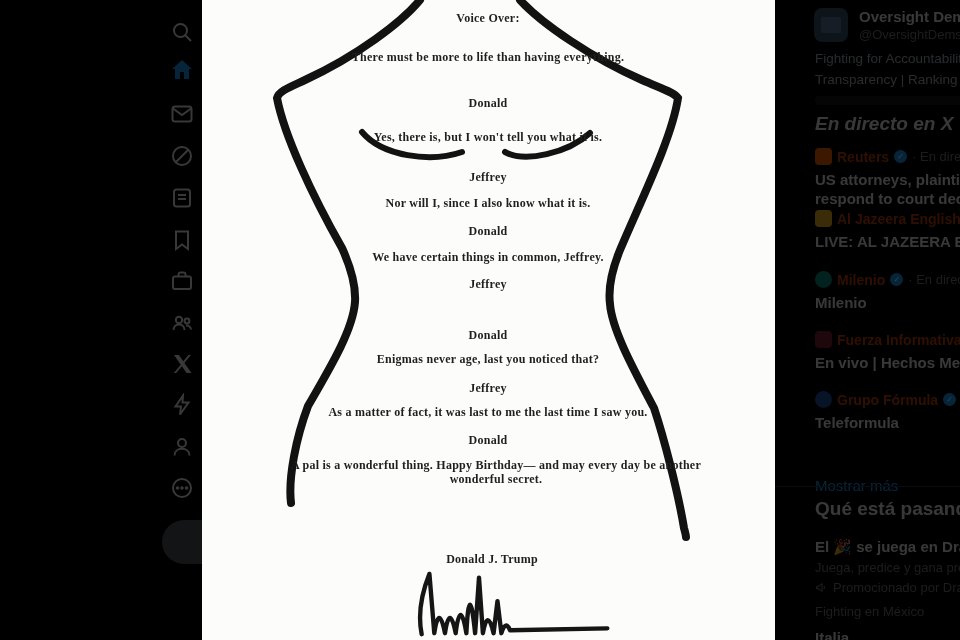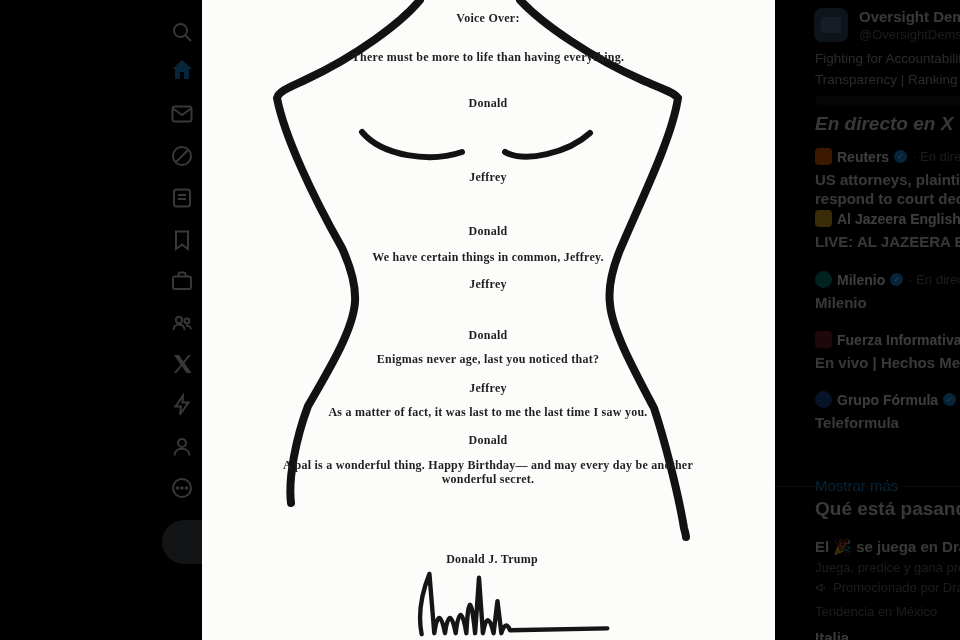--- a/index.html
+++ b/index.html
@@ -22,21 +22,21 @@
   #photo { position:absolute; left:202px; top:0; width:573px; height:640px;
            background:#fcfcfb; z-index:50; overflow:hidden; }
   #torso-svg, #sig-svg { position:absolute; }
   #torso-svg { left:0; top:0; }
   .dline { position:absolute; left:26px; width:520px; text-align:center;
            font-family:"Liberation Serif", serif; font-weight:700; font-size:12px;
            color:#1f1f1f; letter-spacing:0.25px; line-height:14px; }
   .l0{top:11px;} .l1{top:50px;} .l2{top:96px;} .l3{top:130px;} .l4{top:170px;}
   .l5{top:196px;} .l6{top:224px;} .l7{top:250px;} .l8{top:277px;} .l9{top:303px;}
   .l10{top:328px;} .l11{top:352px;} .l12{top:381px;} .l13{top:405px;} .l14{top:433px;}
-  .l15{top:458px; left:76px; width:420px;}
+  .l15{top:458px; left:84px; width:420px;}
   .l16{top:552px; left:40px; width:500px; }
   #sig-svg { left:212px; top:570px; }
 
   
   #right-rail { position:absolute; left:775px; top:0; width:185px; height:640px; background:#000; }
   #right-inner { position:absolute; left:40px; top:0; width:215px; }
   .nowrap { white-space:nowrap; overflow:visible; }
 
   #author { position:absolute; top:8px; left:0; }
   #author-avatar { position:absolute; left:-1px; top:0; width:34px; height:34px;
@@ -54,21 +54,21 @@
 
   .mod-header { color:#e7e9ea; font-weight:800; font-size:19px; }
   #live-header { position:absolute; top:113px; left:0;font-style:italic; }
   #trend-header { position:absolute; top:498px; left:0; }
 
   .live-item { position:absolute; left:0; width:215px; }
   .li-0{top:148px;} .li-1{top:210px;} .li-2{top:271px;} .li-3{top:331px;} .li-4{top:391px;}
   .live-row { display:flex; align-items:center; gap:5px; }
   .live-avatar { width:17px; height:17px; border-radius:4px; flex:0 0 auto; }
   .round { border-radius:50%; }
-  .live-name { color:#ffffff; font-weight:700; font-size:14px; white-space:nowrap; }
+  .live-name { color:#c2410c; font-weight:700; font-size:14px; white-space:nowrap; }
   .live-meta { color:#71767b; font-size:13px; white-space:nowrap; }
   .live-title { color:#e7e9ea; font-weight:700; font-size:15px; line-height:19px; margin-top:5px; }
 
   #show-more { position:absolute; top:477px; left:0; color:#1d9bf0; font-size:15px; }
   .divider { position:absolute; top:486px; left:-40px; width:255px; height:1px; background:#2f3336; }
 
   #promo-trend { position:absolute; top:538px; left:0; }
   .trend-title { color:#e7e9ea; font-weight:700; font-size:15px; white-space:nowrap; }
   .trend-desc { color:#71767b; font-size:13px; margin-top:4px; white-space:nowrap; }
   .promoted-row { display:flex; align-items:center; gap:5px; color:#71767b; font-size:13px;
@@ -166,21 +166,23 @@
         <path stroke-width="8" d="M218 0 C200 22 155 56 103 80 C88 87 77 91 75 98 C82 135 110 195 140 248 C150 270 154 286 153 302 C151 330 128 368 106 406 C94 438 86 478 89 503"></path>
         <path stroke-width="8" d="M318 0 C340 24 390 58 440 80 C458 88 472 92 476 98 C470 138 440 198 418 250 C409 272 406 288 408 304 C410 330 432 370 452 408 C462 438 476 492 482 528 C483 532 484 535 484 537"></path>
         <path stroke-width="6" d="M160 132 C180 156 228 163 260 152"></path>
         <path stroke-width="6" d="M303 152 C323 163 366 153 388 133"></path>
       </g>
     </svg>
 
     <div class="dline l1">There must be more to life than having everything.</div>
     <div class="dline l0">Voice Over:</div>
     <div class="dline l2">Donald</div>
+    <div class="dline l3">Yes, there is, but I won't tell you what it is.</div>
     <div class="dline l4">Jeffrey</div>
+    <div class="dline l5">Nor will I, since I also know what it is.</div>
     <div class="dline l6">Donald</div>
     <div class="dline l7">We have certain things in common, Jeffrey.</div>
     <div class="dline l8">Jeffrey</div>
     <div class="dline l10">Donald</div>
     <div class="dline l11">Enigmas never age, last you noticed that?</div>
     <div class="dline l12">Jeffrey</div>
     <div class="dline l13">As a matter of fact, it was last to me the last time I saw you.</div>
     <div class="dline l14">Donald</div>
     <div class="dline l15">A pal is a wonderful thing. Happy Birthday— and may every day be another wonderful secret.</div>
     <div class="dline l16">Donald J. Trump</div>
@@ -268,21 +270,21 @@
         <div class="promoted-row">
           <svg width="13" height="13" viewBox="0 0 24 24" fill="none" stroke="#71767b" stroke-width="2">
               <path d="M3 10 V14 H6 L13 19 V5 L6 10 Z"></path>
               <path d="M16 9 C18 10.5 18 13.5 16 15"></path>
             </svg>
           <span>Promocionado por Draftea</span>
         </div>
       </div>
 
       <div id="plain-trend">
-        <div class="trend-label">Tendencia en México</div>
+        <div class="trend-label">Fighting en México</div>
         <div class="trend-title">Italia</div>
       </div>
 
     </div>
     <div class="dim"></div>
   </div>
 
 </div>
 
 </body></html>

